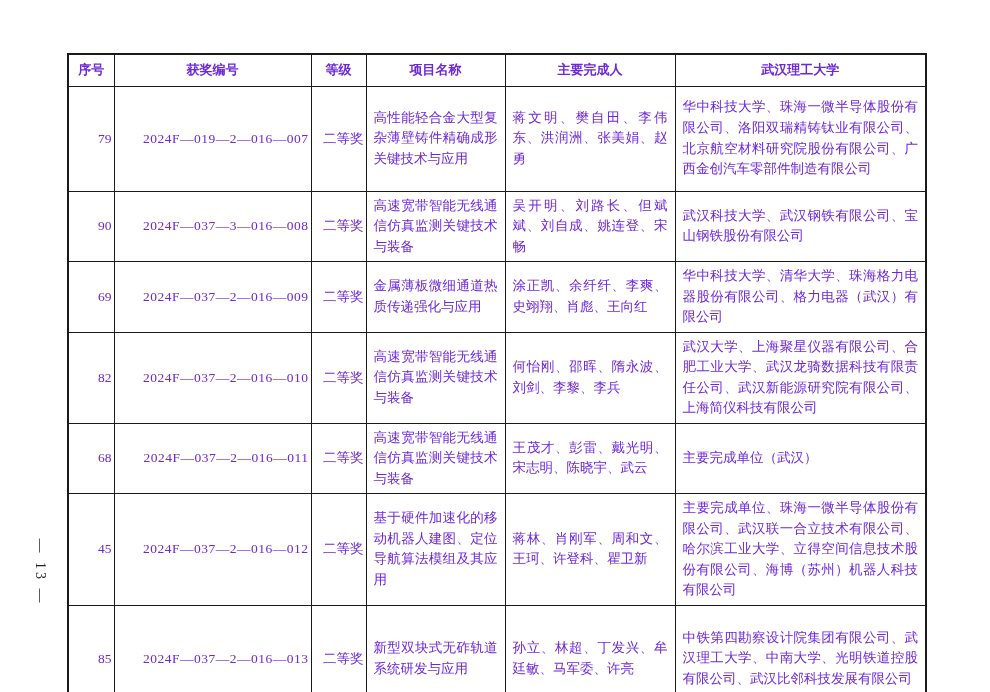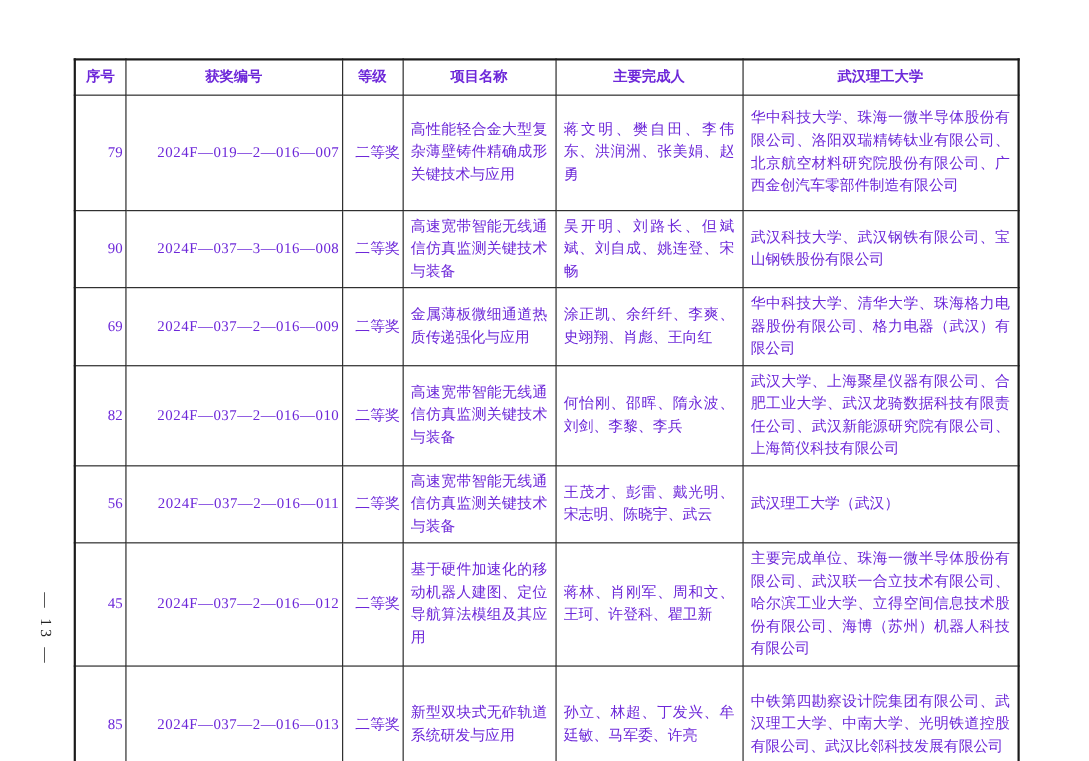--- a/index.html
+++ b/index.html
@@ -127,26 +127,26 @@
       </tr>
       <tr class="r-82">
         <td class="c-center">82</td>
         <td class="c-center c-award">2024F—037—2—016—010</td>
         <td class="c-center">二等奖</td>
         <td class="c-text">高速宽带智能无线通信仿真监测关键技术与装备</td>
         <td class="c-text">何怡刚、邵晖、隋永波、刘剑、李黎、李兵</td>
         <td class="c-text">武汉大学、上海聚星仪器有限公司、合肥工业大学、武汉龙骑数据科技有限责任公司、武汉新能源研究院有限公司、上海简仪科技有限公司</td>
       </tr>
       <tr class="r-83">
-        <td class="c-center">56</td>
+        <td class="c-center">68</td>
         <td class="c-center c-award">2024F—037—2—016—011</td>
         <td class="c-center">二等奖</td>
         <td class="c-text">高速宽带智能无线通信仿真监测关键技术与装备</td>
         <td class="c-text">王茂才、彭雷、戴光明、宋志明、陈晓宇、武云</td>
-        <td class="c-text">武汉理工大学（武汉）</td>
+        <td class="c-text">主要完成单位（武汉）</td>
       </tr>
       <tr class="r-84">
         <td class="c-center">45</td>
         <td class="c-center c-award">2024F—037—2—016—012</td>
         <td class="c-center">二等奖</td>
         <td class="c-text">基于硬件加速化的移动机器人建图、定位导航算法模组及其应用</td>
         <td class="c-text">蒋林、肖刚军、周和文、王珂、许登科、瞿卫新</td>
         <td class="c-text">主要完成单位、珠海一微半导体股份有限公司、武汉联一合立技术有限公司、哈尔滨工业大学、立得空间信息技术股份有限公司、海博（苏州）机器人科技有限公司</td>
       </tr>
       <tr class="r-85">

